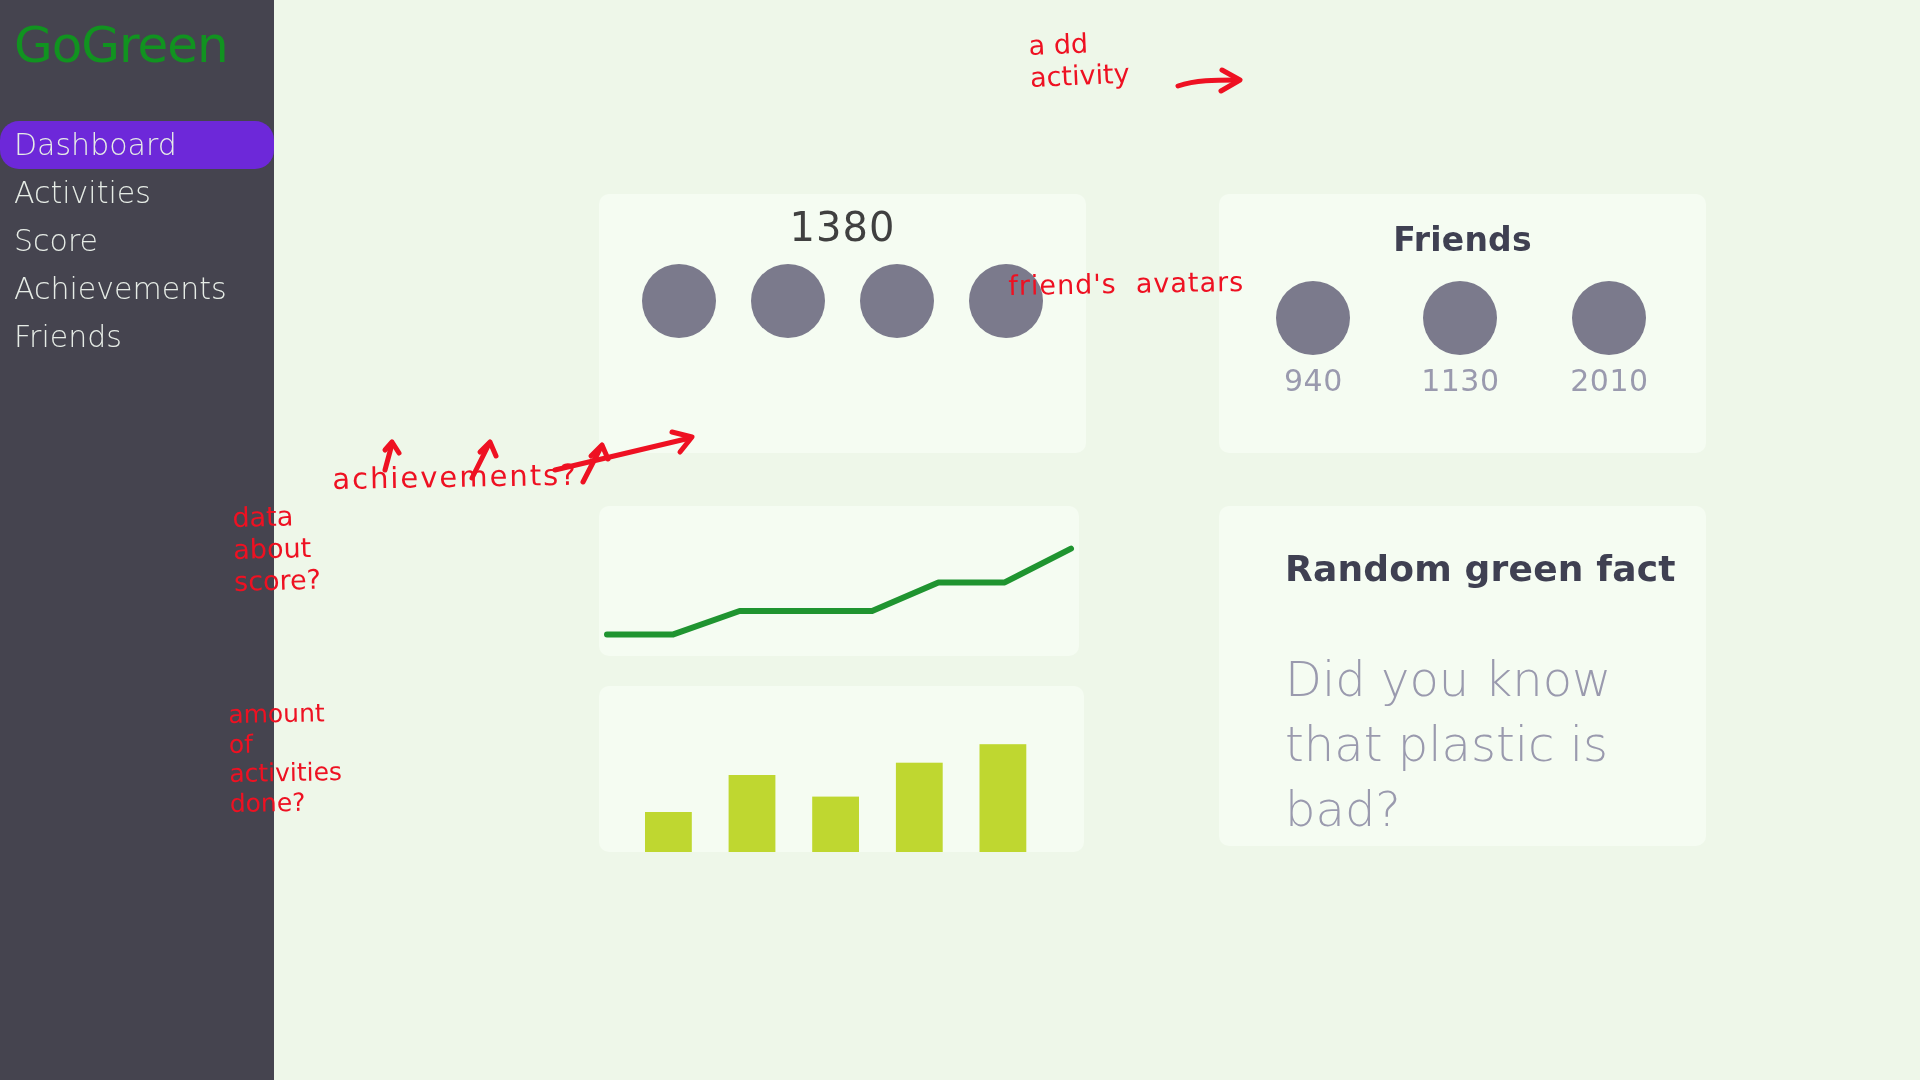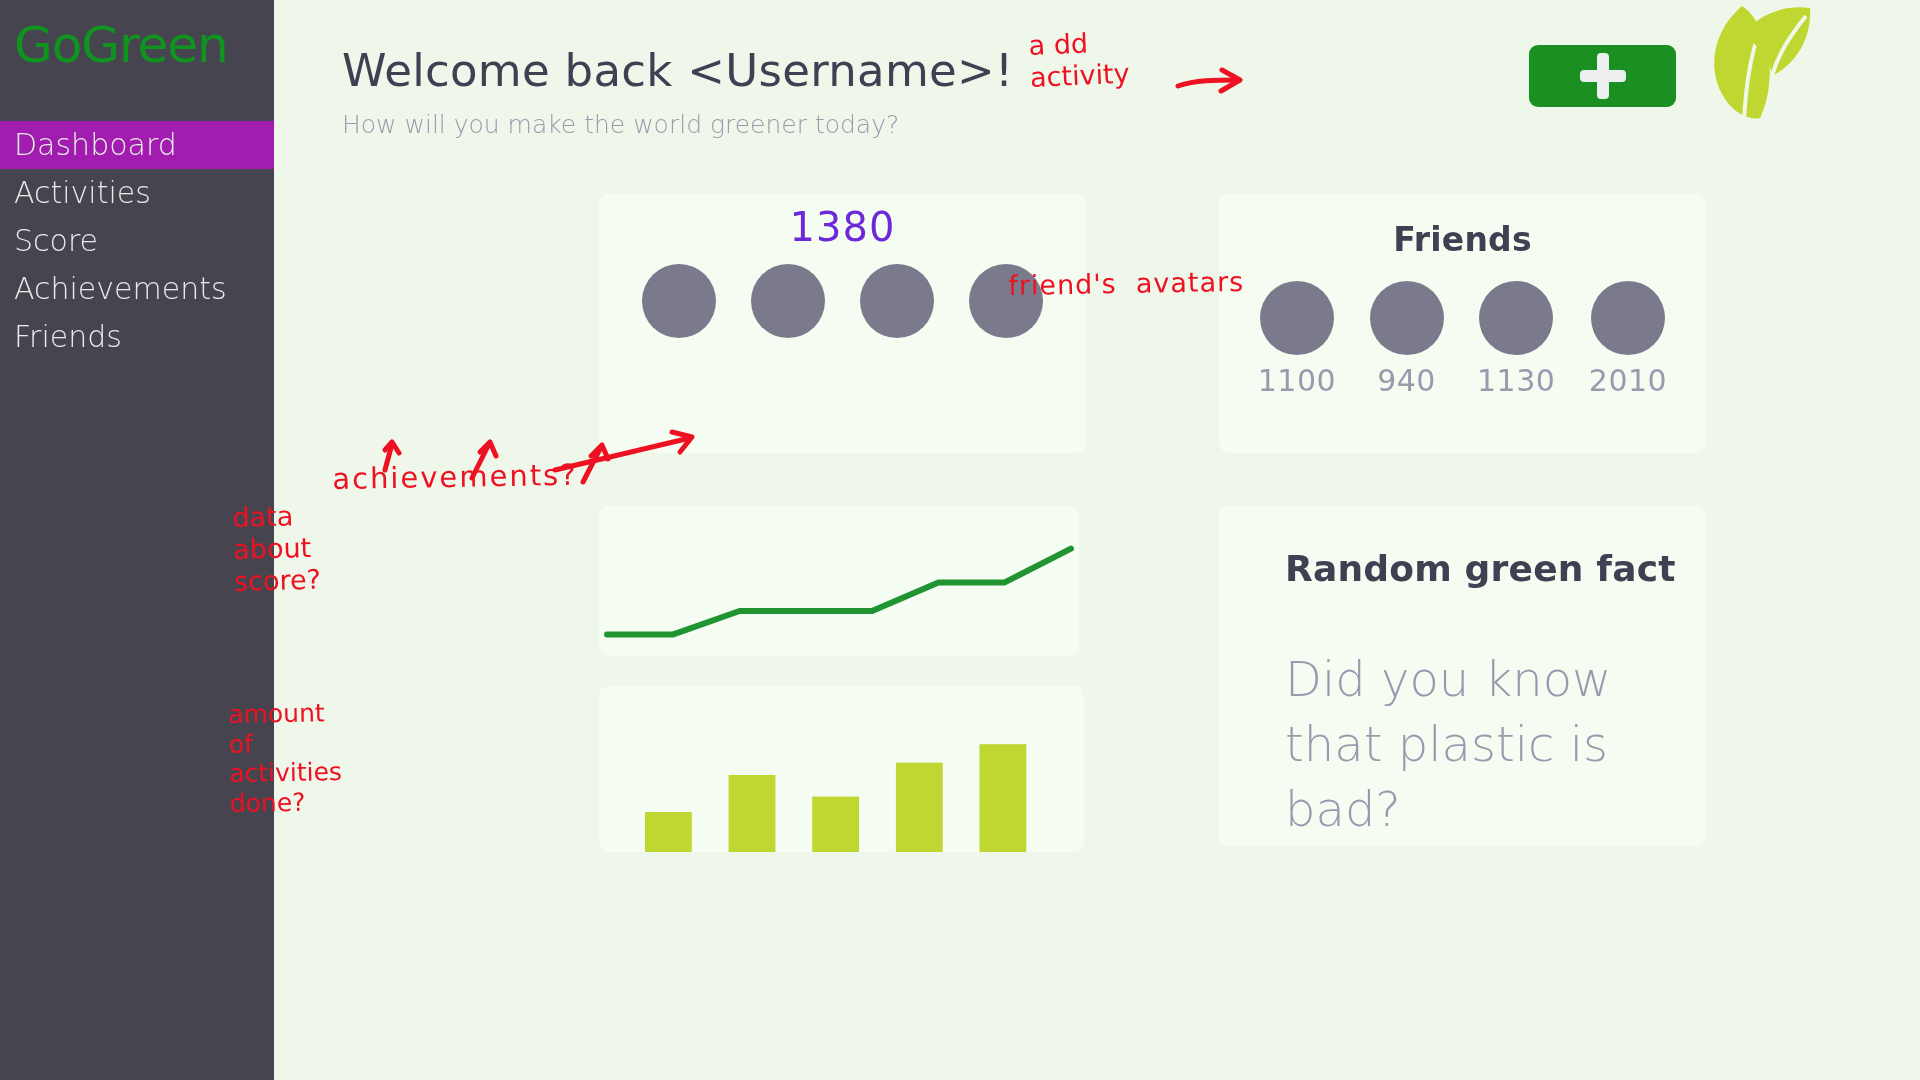--- a/index.html
+++ b/index.html
@@ -27,21 +27,21 @@
   }
   .nav { margin-top:48px; }
   .nav-item {
     color:#e6ece6;
     font-size:30px;
     font-weight:300;
     padding:6px 0 6px 14px;
     line-height:1.2;
     cursor:pointer;
   }
-  .nav-item.active { background:#a21caf; }
+  .nav-item.active { background:#6d28d9;border-radius:19px; }
 
   
   .main {
     flex:1; position:relative;
     background:#eef7e9;
     height:1080px;
   }
 
   .header { position:relative; height:160px; }
   .welcome-title {
@@ -80,21 +80,21 @@
   #card-friends  { left:945px;  top:194px; width:487px; height:259px; }
   #card-line     { left:325px;  top:506px; width:480px; height:150px; }
   #card-bar      { left:325px;  top:686px; width:485px; height:166px; }
   #card-fact     { left:945px;  top:506px; width:487px; height:340px; }
 
   .card-title {
     text-align:center; font-size:33px; font-weight:700;
     color:#3f4052; padding-top:26px; letter-spacing:.2px;
   }
   .score-value {
-    text-align:center; font-size:40px; color:#6d28d9;
+    text-align:center; font-size:40px; color:#404040;
     font-weight:400; margin-top:10px; letter-spacing:1px;
   }
   .badge-row {
     display:flex; justify-content:space-around;
     align-items:center; padding:0 26px; margin-top:14px;
   }
   .badge-circle {
     width:74px; height:74px; border-radius:50%;
     background:#7b7a8c;
   }
@@ -156,53 +156,34 @@
       <div class="nav-item active">Dashboard</div>
       <div class="nav-item">Activities</div>
       <div class="nav-item">Score</div>
       <div class="nav-item">Achievements</div>
       <div class="nav-item">Friends</div>
     </nav>
   </aside>
 
   <main class="main">
 
-    <header class="header">
-      <h1 class="welcome-title">Welcome back &lt;Username&gt;!</h1>
-      <p class="welcome-sub">How will you make the world greener today?</p>
-
-      <button class="add-btn">
-        <span class="plus-glyph"></span>
-      </button>
-
-      <svg class="logo-leaf" viewBox="0 0 130 118">
-        <path d="M58 4 C28 30 24 66 38 92 C50 114 68 118 76 116 C88 92 90 52 76 26 C70 14 63 7 58 4 Z" fill="#bfd730"></path>
-        <path d="M60 118 C62 80 68 44 80 18" stroke="#f0f8ea" stroke-width="4" fill="none"></path>
-        <path d="M126 6 C96 2 68 16 58 36 C74 40 86 56 88 74 C112 62 128 36 126 6 Z" fill="#bfd730"></path>
-        <path d="M122 14 C106 34 94 52 88 74" stroke="#f0f8ea" stroke-width="4" fill="none"></path>
-      </svg>
-    </header>
 
     <section class="card" id="card-score">
       <div class="score-value">1380</div>
       <div class="badge-row">
         <div class="badge-circle"></div>
         <div class="badge-circle"></div>
         <div class="badge-circle"></div>
         <div class="badge-circle"></div>
       </div>
     </section>
 
     <section class="card" id="card-friends">
       <div class="card-title">Friends</div>
       <div class="friends-row">
-        <div class="friend">
-          <div class="friend-avatar"></div>
-          <div class="friend-score">1100</div>
-        </div>
         <div class="friend">
           <div class="friend-avatar"></div>
           <div class="friend-score">940</div>
         </div>
         <div class="friend">
           <div class="friend-avatar"></div>
           <div class="friend-score">1130</div>
         </div>
         <div class="friend">
           <div class="friend-avatar"></div>

